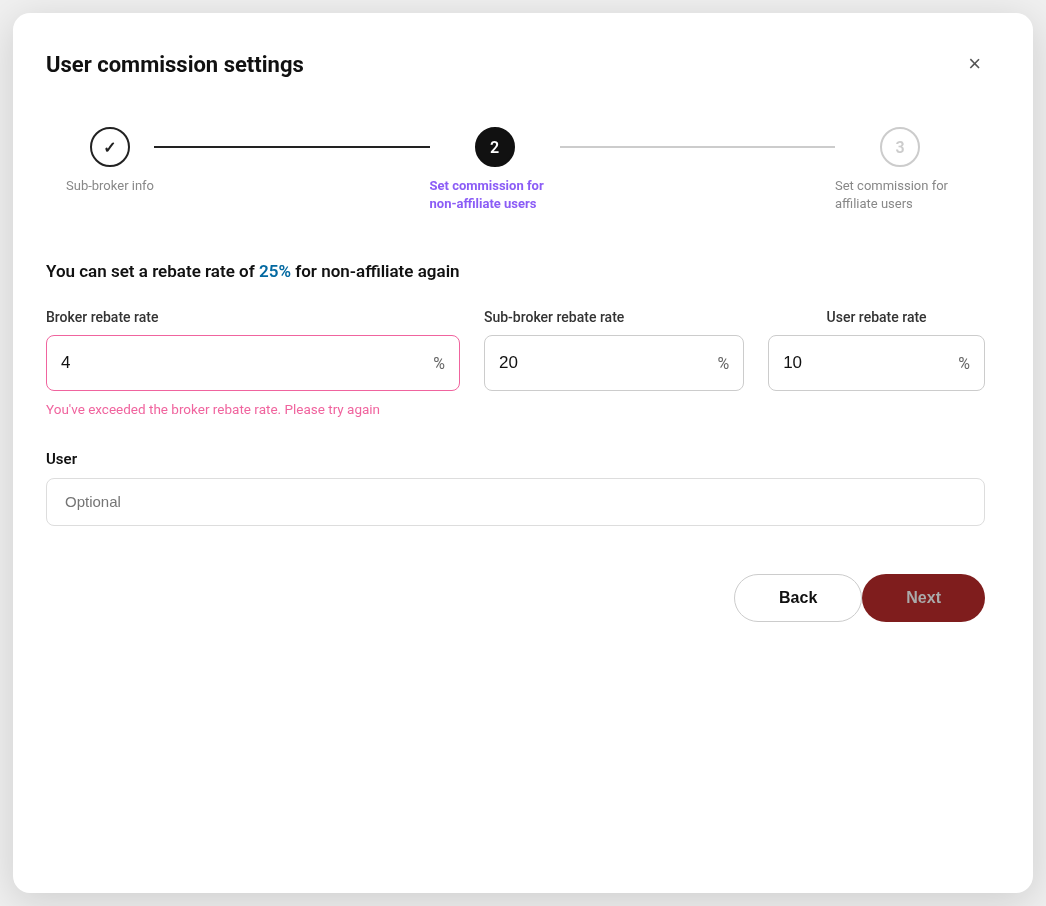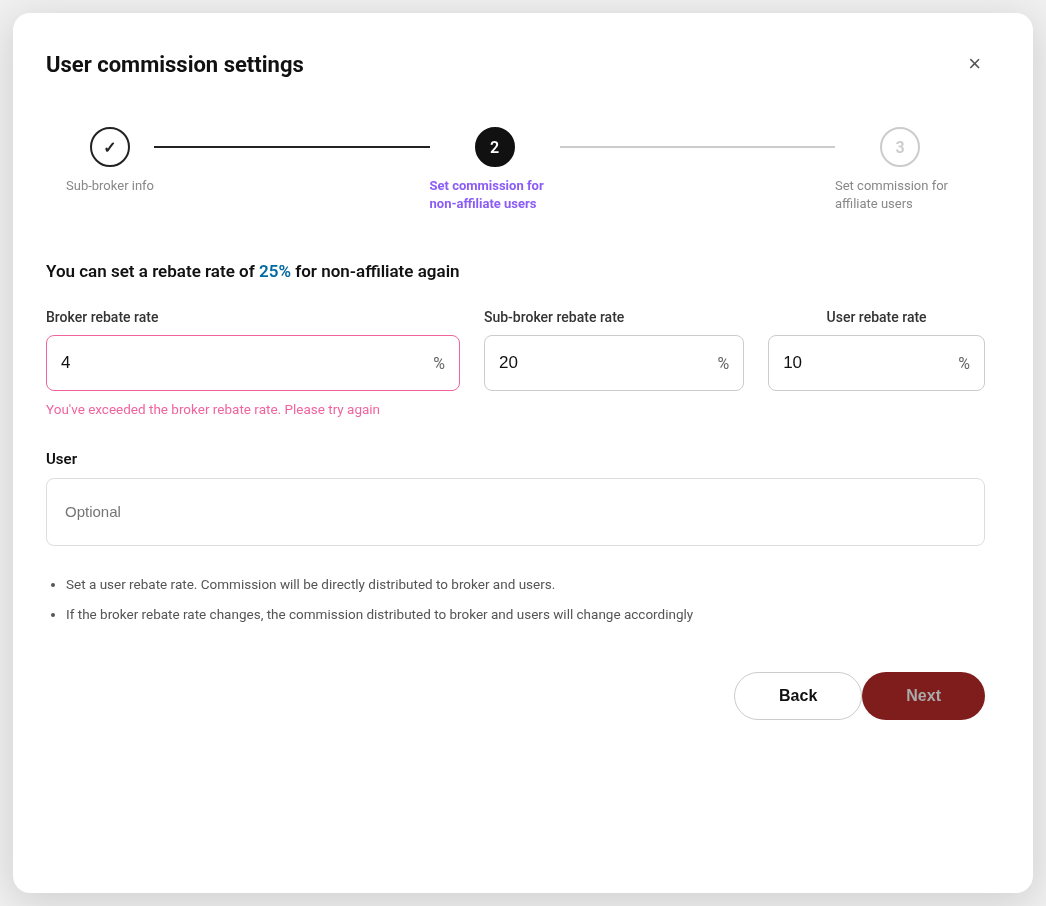--- a/index.html
+++ b/index.html
@@ -180,21 +180,21 @@
       margin-bottom: 10px;
     }
     .note-input {
       width: 100%;
       border: 1.5px solid #ddd;
       border-radius: 8px;
       padding: 16px 18px;
       font-size: 15px;
       color: #999;
       outline: none;
-      height: 68px;
+      height: 48px;
       background: #fff;
     }
     .notes-list {
       margin-top: 28px;
       list-style: disc;
       padding-left: 20px;
     }
     .notes-list li {
       font-size: 13.5px;
       color: #555;
@@ -303,22 +303,18 @@
         <span class="input-suffix">%</span>
       </div>
     </div>
   </div>
 
   <div class="note-section">
     <div class="note-label">User</div>
     <input class="note-input" type="text" placeholder="Optional" style="">
   </div>
 
-  <ul class="notes-list">
-    <li>Set a user rebate rate. Commission will be directly distributed to broker and users.</li>
-    <li>If the broker rebate rate changes, the commission distributed to broker and users will change accordingly</li>
-  </ul>
 
   <div class="modal-footer">
     <button class="btn-back">Back</button>
     <button class="btn-next">Next</button>
   </div>
 </div>
 
 </body></html>

